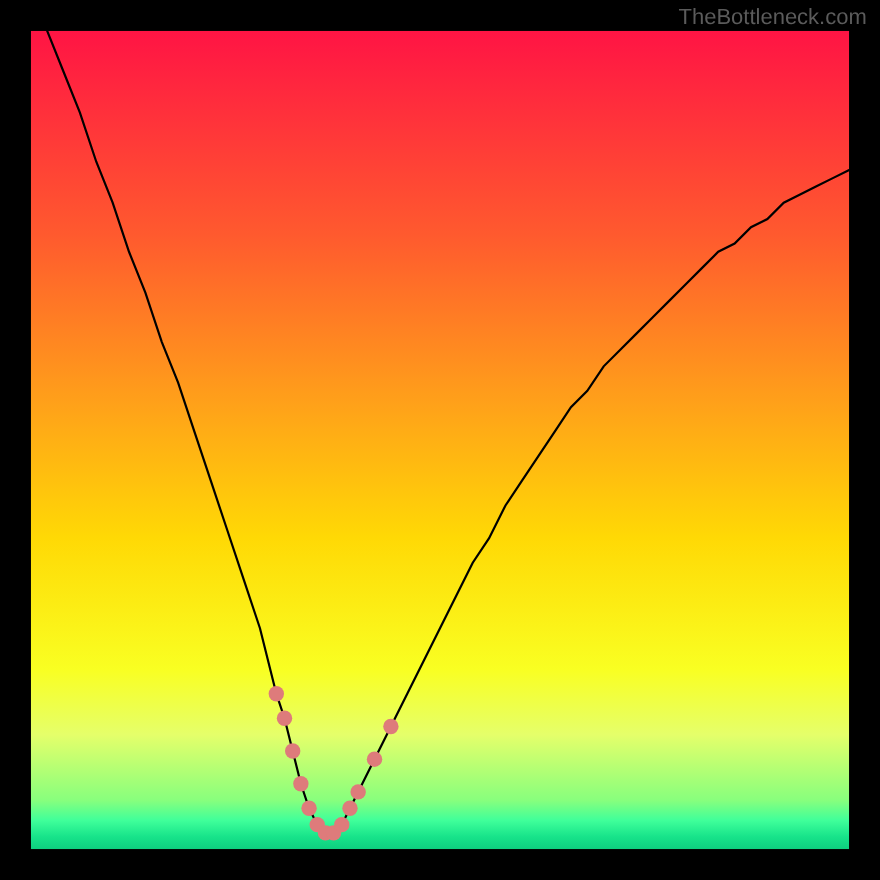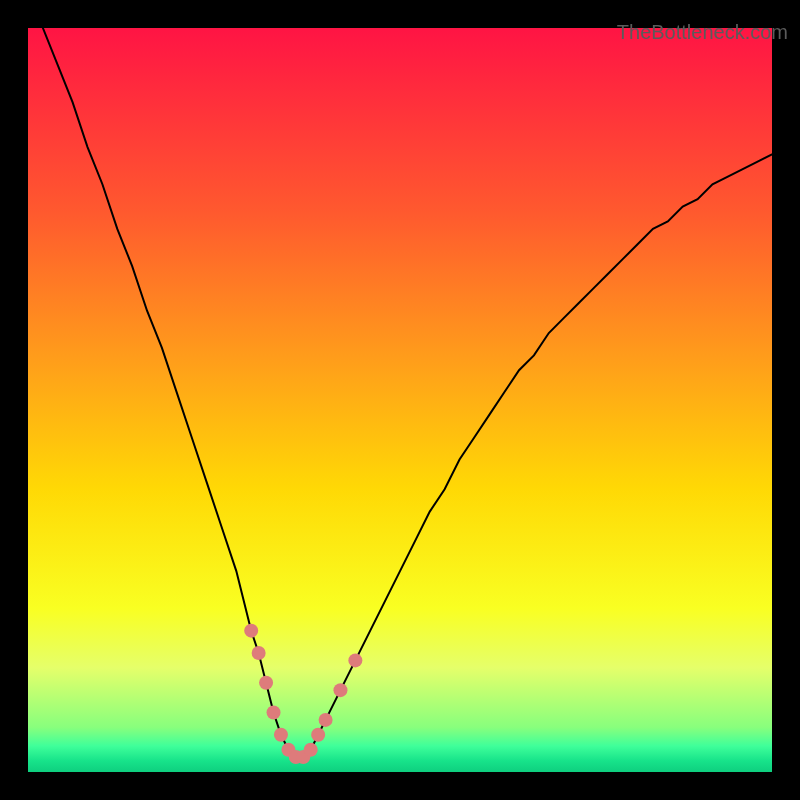--- a/index.html
+++ b/index.html
@@ -21,21 +21,21 @@
   }
   .plot-area {
     position: absolute;
     left: 28px;
     top: 28px;
     width: 744px;
     height: 744px;
   }
   .watermark {
     position: absolute;
-    top: 21px;
+    top: 5px;
     right: 12px;
     color: #5b5b5b;
     font-size: 20px;
     font-weight: 500;
     letter-spacing: 0;
     user-select: none;
   }
   svg {
     display: block;
   }

